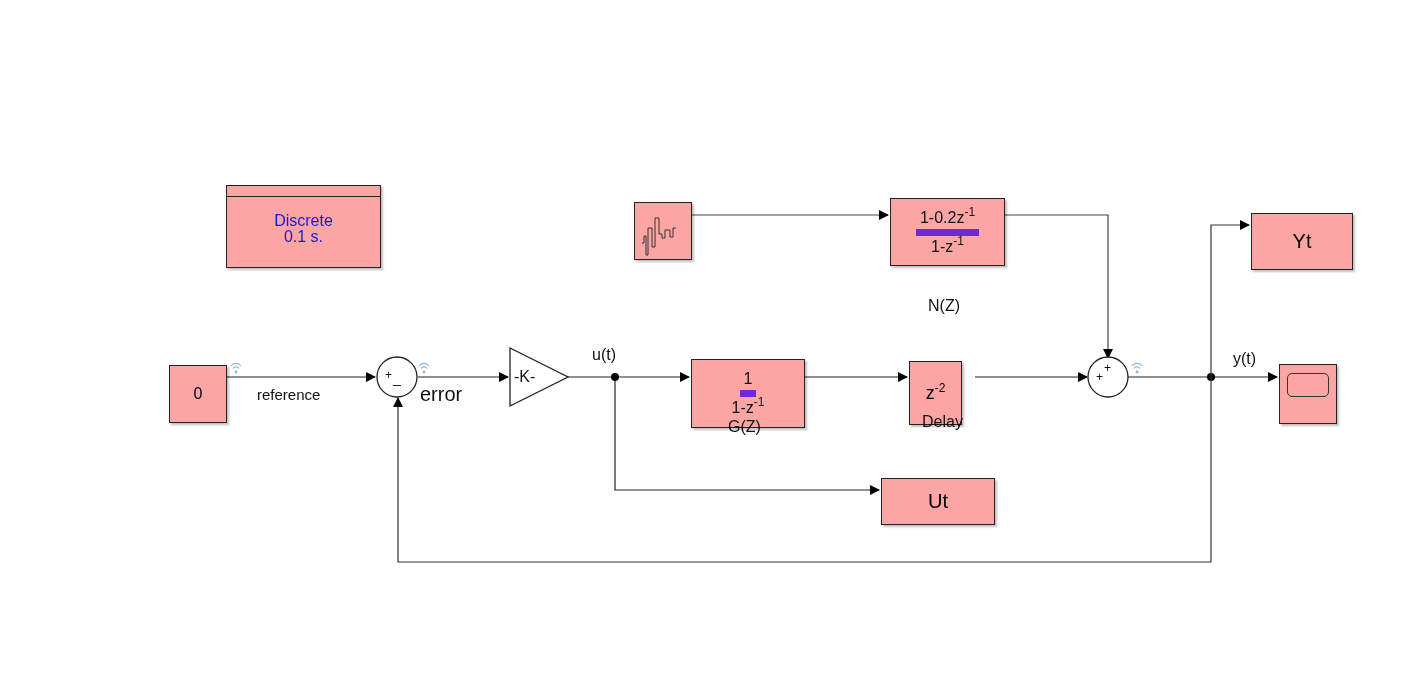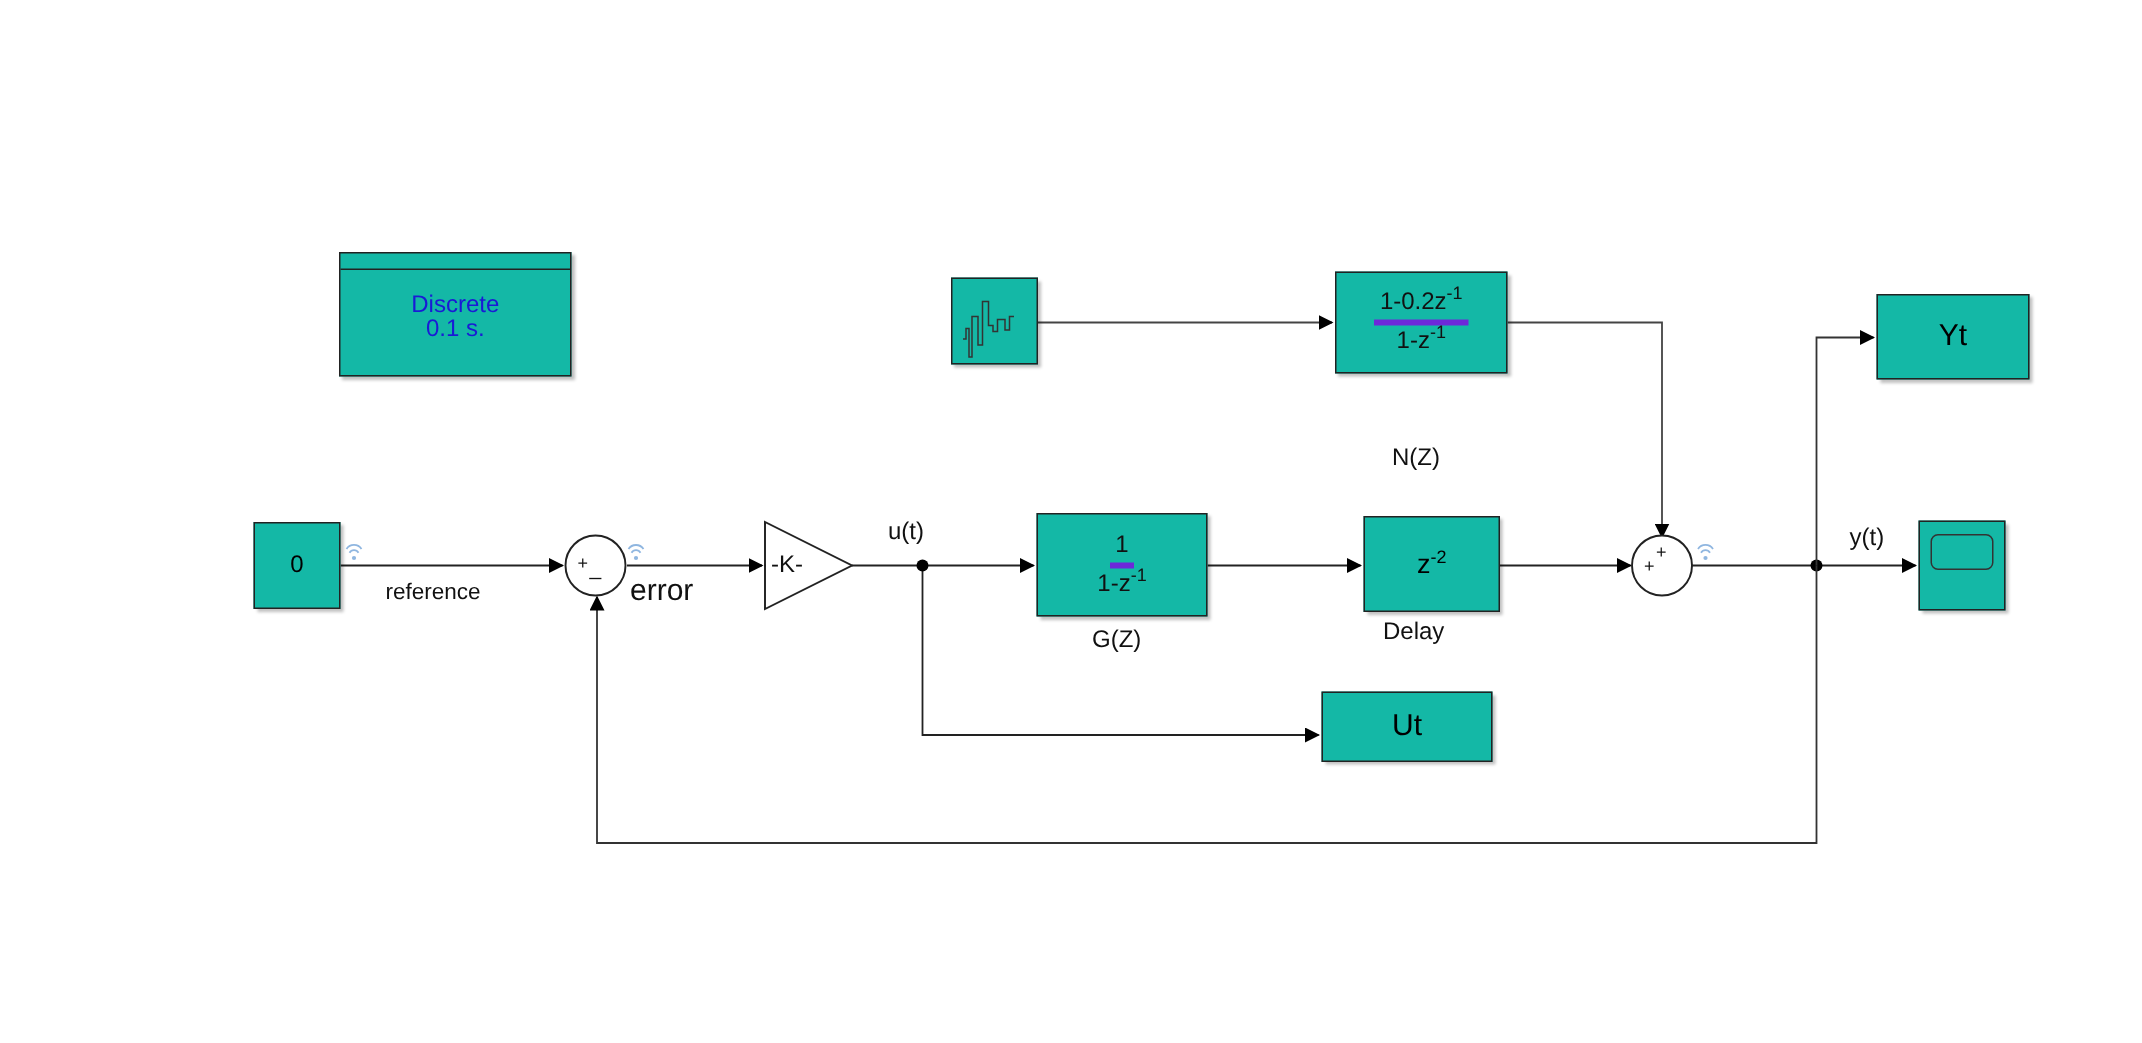--- a/index.html
+++ b/index.html
@@ -1,22 +1,22 @@
 <!DOCTYPE html>
 <html><head>
 <meta charset="utf-8">
 <style>
   html, body { margin:0; padding:0; background:#ffffff; }
   body { width:1428px; height:695px; position:relative; overflow:hidden; font-family:"Liberation Sans", sans-serif; }
   #canvas { position:absolute; left:0; top:0; }
-  .blk { position:absolute; background:#14b8a6; border:1.3px solid #222; box-shadow:2px 2px 2px rgba(0,0,0,0.25); box-sizing:border-box; }
+  .blk { position:absolute; background:#fca5a5; border:1.3px solid #222; box-shadow:2px 2px 2px rgba(0,0,0,0.25); box-sizing:border-box;margin-top:17px; }
   .txt { position:absolute; font-family:"Liberation Sans", sans-serif; color:#111; white-space:nowrap; }
   .center { display:flex; align-items:center; justify-content:center; }
   .frac { display:flex; flex-direction:column; align-items:center; font-size:16px; color:#111; }
-  .frac .num { padding:0 4px 2px 4px; border-bottom:4px solid #6d28d9; }
+  .frac .num { padding:0 4px 2px 4px; border-bottom:7px solid #6d28d9; }
   .frac .den { padding-top:2px; }
   sup { font-size:12px; vertical-align:7px; line-height:0; }
 </style>
 </head>
 <body>
 
 <svg id="canvas" width="1428" height="695">
   <defs>
     <marker id="arr" markerWidth="10" markerHeight="10" refX="9" refY="5" orient="auto" markerUnits="userSpaceOnUse">
       <path d="M0,0 L10,5 L0,10 Z" fill="#000"></path>
@@ -90,21 +90,21 @@
 <div class="txt" style="left:514px;top:368px;font-size:16px;">-K-</div>
 
 <div class="blk center" style="left:691px;top:342px;width:114px;height:69px;">
   <div class="frac">
     <span class="num">1</span>
     <span class="den"><span>1-z</span><sup>-1</sup></span>
   </div>
 </div>
 <div class="txt" style="left:728px;top:418px;font-size:16px;">G(Z)</div>
 
-<div class="blk center" style="left:909px;top:344px;width:91px;height:64px;">
+<div class="blk center" style="left:909px;top:344px;width:53px;height:64px;">
   <span style="font-size:18px;"><span>z</span><sup>-2</sup></span>
 </div>
 <div class="txt" style="left:922px;top:413px;font-size:16px;">Delay</div>
 
 <div class="txt" style="left:1104px;top:361px;font-size:12px;">+</div>
 <div class="txt" style="left:1096px;top:370px;font-size:12px;">+</div>
 
 <div class="blk" style="left:634px;top:185px;width:58px;height:58px;">
   <svg width="56" height="56">
     <polyline points="7,40 9,40 9,33 11,33 11,52 13,52 13,25 17,25 17,44 20,44 20,15 24,15 24,31 27,31 27,35 30,35 30,27 35,27 35,34 38,34 38,25 41,25" fill="none" stroke="#333" stroke-width="1"></polyline>

